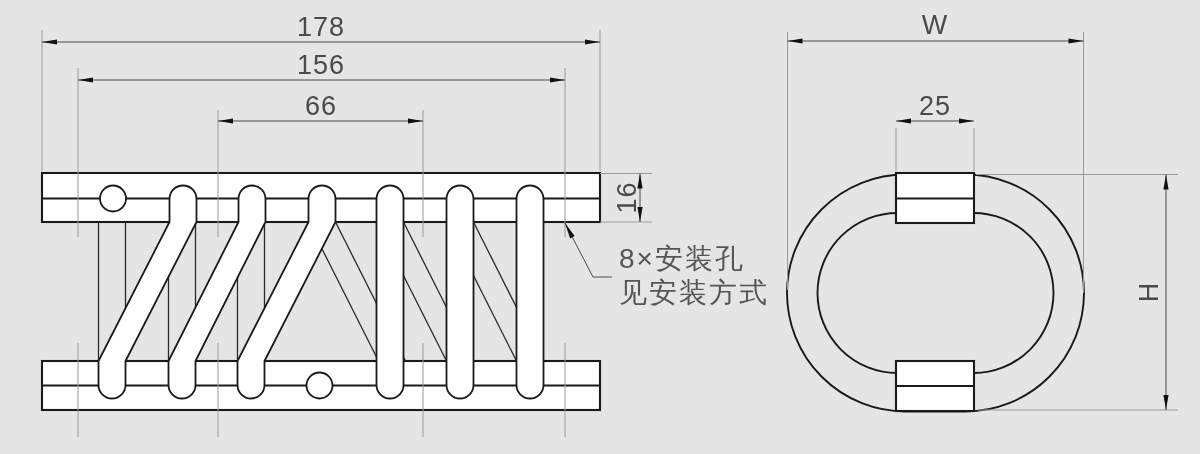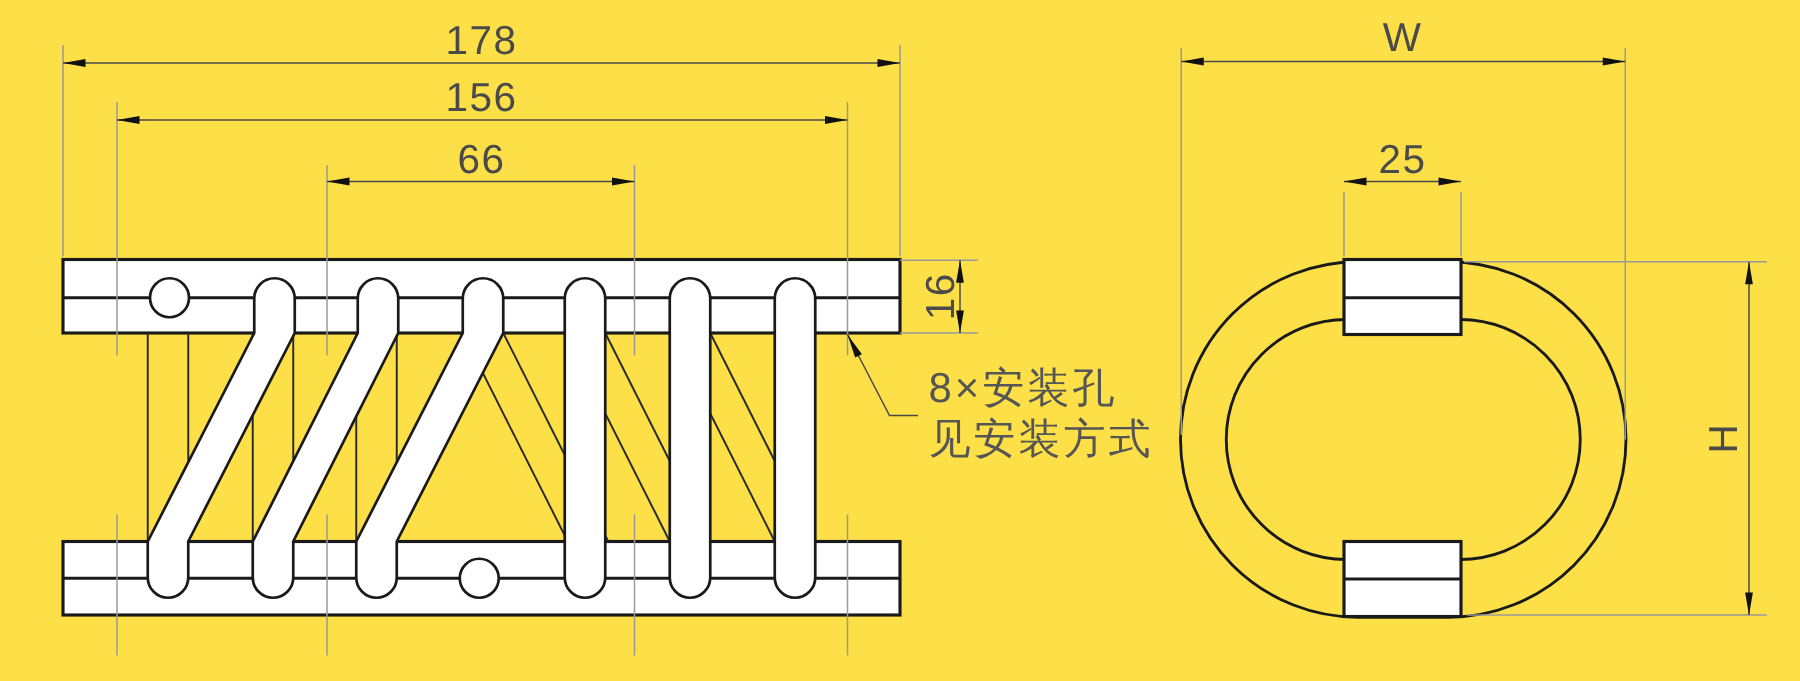--- a/index.html
+++ b/index.html
@@ -1,16 +1,16 @@
 <!DOCTYPE html>
 <html><head>
 <meta charset="utf-8">
 <style>
   html,body{margin:0;padding:0;background:#ffffff;}
-  .stage{position:relative;width:1200px;height:454px;background:#fde047;overflow:hidden;
+  .stage{position:relative;width:1200px;height:454px;background:#e5e5e5;overflow:hidden;
          font-family:"Liberation Sans",sans-serif;}
   svg text{font-family:"Liberation Sans","DejaVu Sans",sans-serif;fill:#4a4a4a;}
   .dim-text{font-size:27px;letter-spacing:1px;}
   .cjk-text{font-size:28px;fill:#555;letter-spacing:2px;}
   .outline{stroke:#1a1a1a;stroke-width:2;fill:none;}
   .band{stroke:#1a1a1a;stroke-width:1.8;fill:#ffffff;}
   .hole{stroke:#1a1a1a;stroke-width:1.8;fill:#ffffff;}
   .backline{stroke:#2a2a2a;stroke-width:1.3;fill:none;}
   .extline{stroke:#9a9a9a;stroke-width:1;fill:none;}
   .dimline{stroke:#4a4a4a;stroke-width:1;fill:none;}

